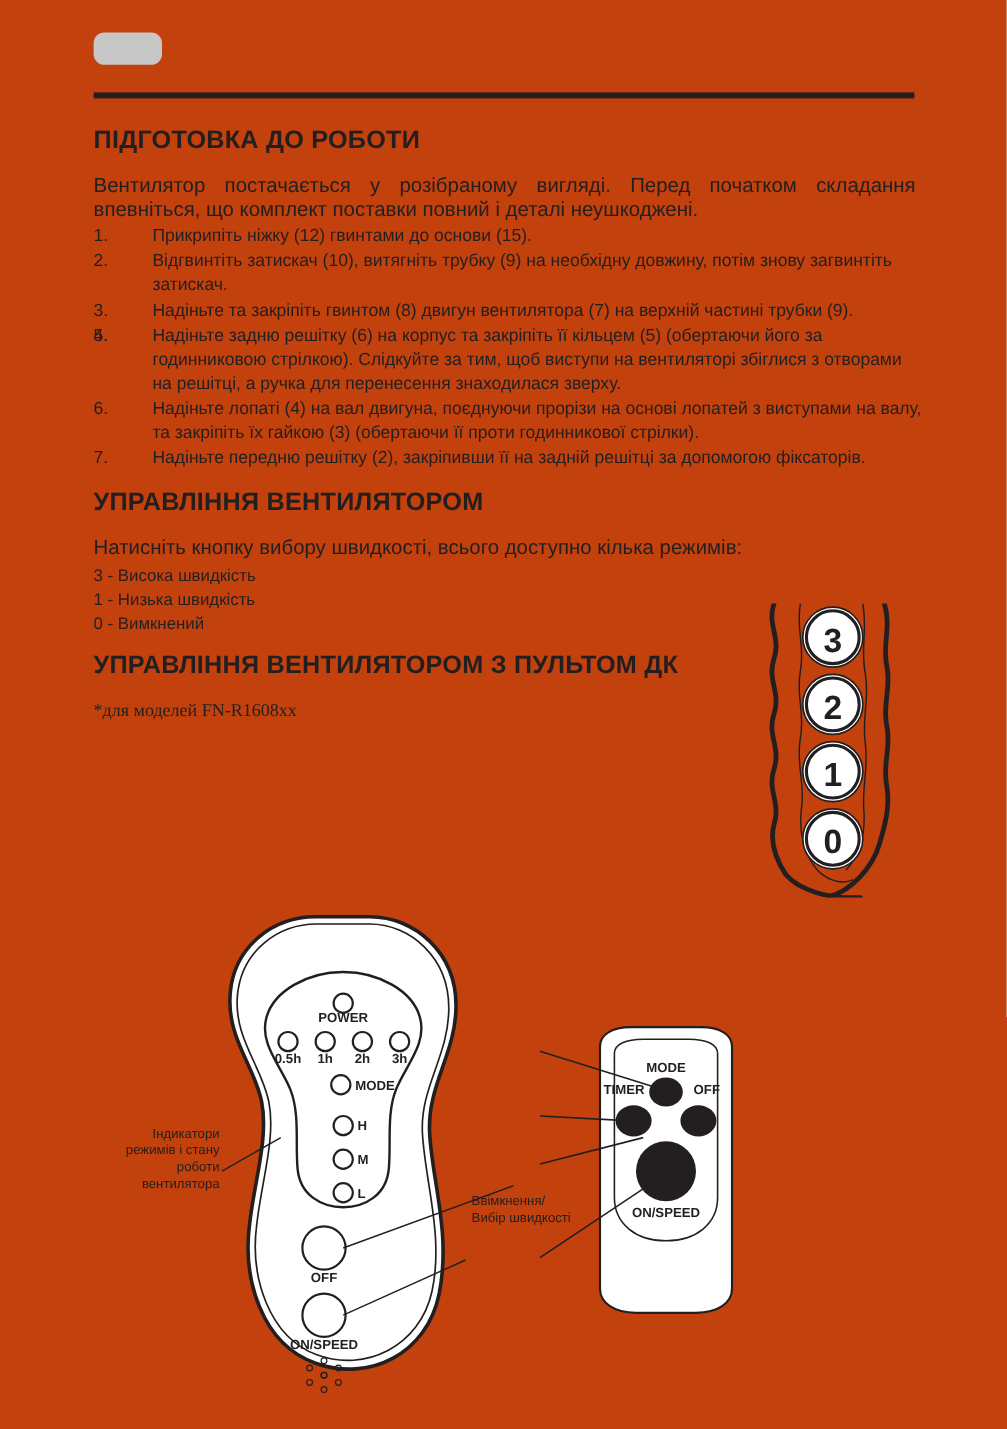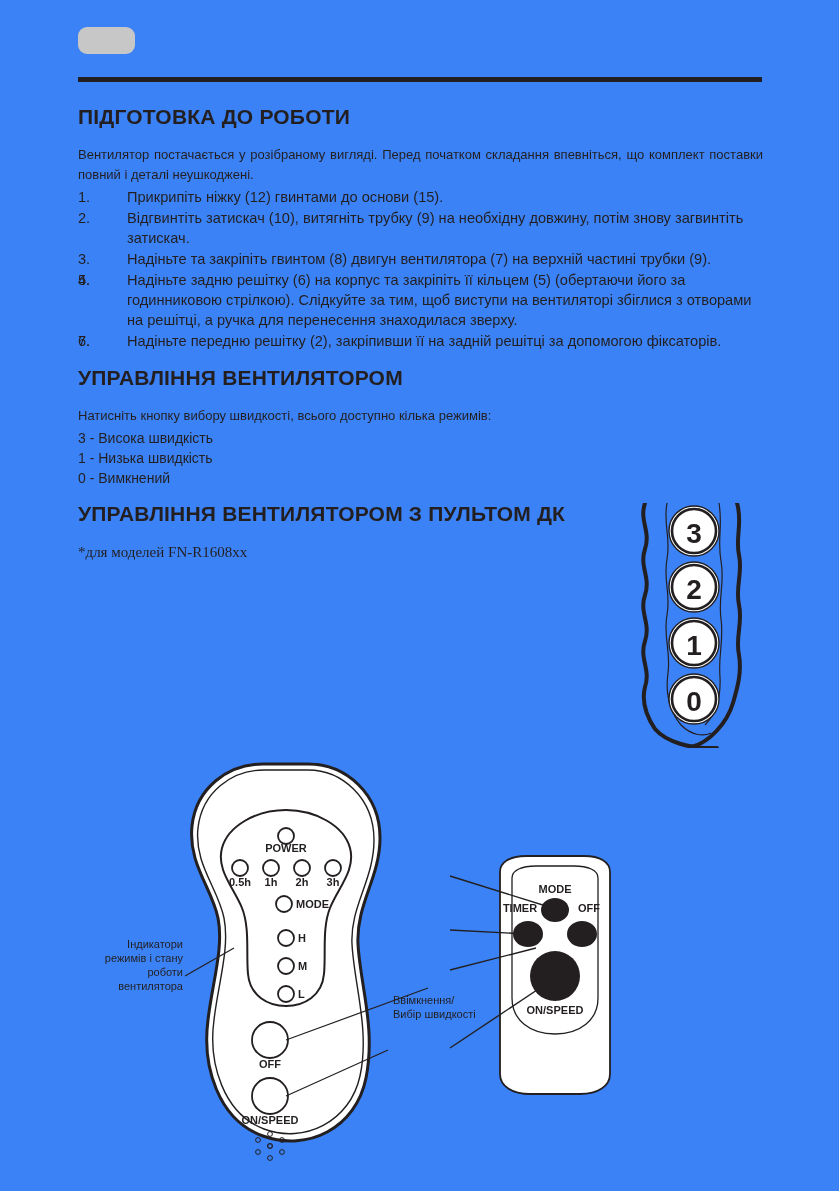--- a/index.html
+++ b/index.html
@@ -9,21 +9,21 @@
     background: #ffffff;
   }
   body {
     font-family: "Liberation Sans", sans-serif;
     color: #231f20;
   }
   #page {
     position: relative;
     width: 839px;
     height: 1191px;
-    background: #3b82f6;
+    background: #c2410c;
     overflow: hidden;
   }
 
   
   #logo-placeholder {
     position: absolute;
     left: 78px;
     top: 27px;
     width: 57px;
     height: 27px;
@@ -48,21 +48,21 @@
   }
   h2.section-heading {
     font-size: 21px;
     font-weight: bold;
     letter-spacing: 0.2px;
     margin: 0 0 16px 0;
     color: #231f20;
     line-height: 1.15;
   }
   p.intro {
-    font-size: 13px;
+    font-size: 17px;
     line-height: 20px;
     margin: 0 5px 2px 0;
     text-align: justify;
     color: #231f20;
   }
   ol.steps {
     list-style: none;
     margin: 0;
     padding: 0;
   }
@@ -153,20 +153,21 @@
       </li>
       <li>
         <span class="num">4.</span>
       </li>
       <li>
         <span class="num">5.</span>
         <span>Надіньте задню решітку (6) на корпус та закріпіть її кільцем (5) (обертаючи його за годинниковою стрілкою). Слідкуйте за тим, щоб виступи на вентиляторі збіглися з отворами на решітці, а ручка для перенесення знаходилася зверху.</span>
       </li>
       <li>
         <span class="num">6.</span>
+        <span>Надіньте лопаті (4) на вал двигуна, поєднуючи прорізи на основі лопатей з виступами на валу, та закріпіть їх гайкою (3) (обертаючи її проти годинникової стрілки).</span>
       </li>
       <li>
         <span class="num">7.</span>
         <span>Надіньте передню решітку (2), закріпивши її на задній решітці за допомогою фіксаторів.</span>
       </li>
     </ol>
 
     <div class="block-gap"></div>
 
     <h2 class="section-heading">УПРАВЛІННЯ ВЕНТИЛЯТОРОМ</h2>

